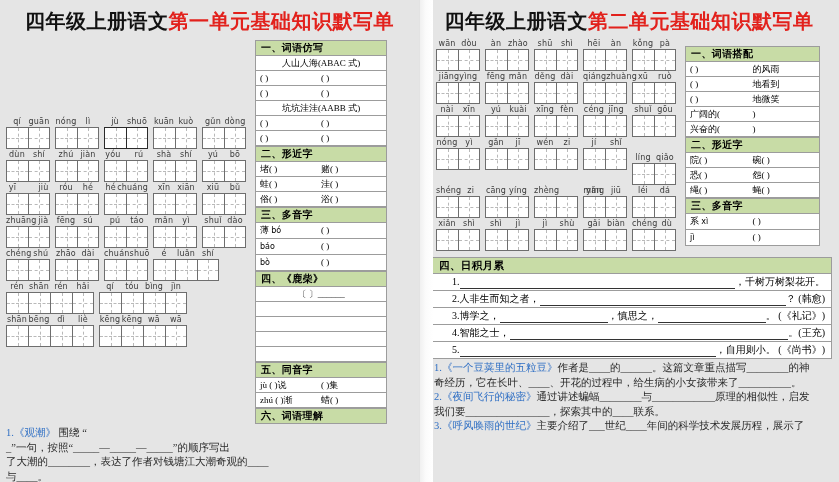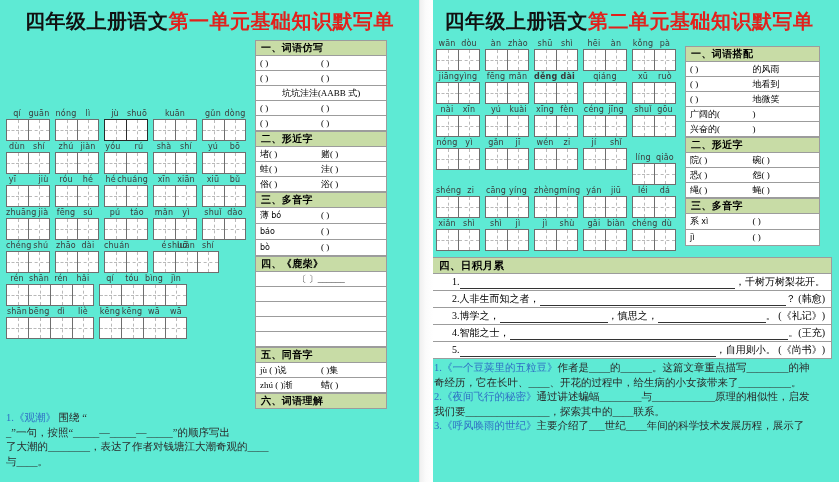--- a/index.html
+++ b/index.html
@@ -2,21 +2,21 @@
 <html><head>
 <meta charset="utf-8">
 <style>
   html,body{margin:0;padding:0;}
   body{
     width:839px;height:482px;overflow:hidden;
     font-family:"Liberation Serif","DejaVu Serif",serif;
     background:#ffffff;
   }
   .spread{display:flex;width:839px;height:482px;position:relative;background:#fff;}
-  .page{position:relative;width:419px;height:482px;background:#5eead4;overflow:hidden;}
+  .page{position:relative;width:419px;height:482px;background:#e5e5e5;overflow:hidden;}
   .page.right{width:420px;}
   .gutter{width:0px;}
   .page.right:before{
     content:"";position:absolute;left:0;top:0;width:13px;height:482px;
     background:linear-gradient(to right,#f0f0f0 0%,#fbfbfb 45%,#ffffff 100%);
     border-left:1px solid #e3e3e3;
   }
 
   
   .title{
@@ -138,21 +138,21 @@
               <div class="pyline" style="width: 44px;">
                 <span>jù</span>
                 <span>shuō</span>
               </div>
               <div class="cells">
                 <div class="cell"></div>
                 <div class="cell"></div>
               </div>
             </div>
             <div class="wgroup">
-              <div class="pyline" style="width: 44px; flex-direction: column;">
+              <div class="pyline" style="width: 44px;">
                 <span>kuān</span>
                 <span>kuò</span>
               </div>
               <div class="cells">
                 <div class="cell"></div>
                 <div class="cell"></div>
               </div>
             </div>
             <div class="wgroup">
               <div class="pyline" style="width: 44px;">
@@ -336,21 +336,21 @@
               <div class="pyline" style="width: 44px;">
                 <span>zhāo</span>
                 <span>dài</span>
               </div>
               <div class="cells">
                 <div class="cell"></div>
                 <div class="cell"></div>
               </div>
             </div>
             <div class="wgroup">
-              <div class="pyline" style="width: 44px; gap: 38px;">
+              <div class="pyline" style="width: 44px;">
                 <span>chuán</span>
                 <span>shuō</span>
               </div>
               <div class="cells">
                 <div class="cell"></div>
                 <div class="cell"></div>
               </div>
             </div>
             <div class="wgroup">
               <div class="pyline" style="width: 66px;">
@@ -422,20 +422,21 @@
                 <div class="cell"></div>
                 <div class="cell"></div>
                 <div class="cell"></div>
               </div>
             </div>
           </div>
         </div>
       <div class="sidecol" id="s0">
           <div class="stable">
             <div class="strow sthead">一、词语仿写</div>
+            <div class="strow ctr">人山人海(ABAC 式)</div>
             <div class="strow two">
               <span>(            )</span>
               <span>(            )</span>
             </div>
             <div class="strow two">
               <span>(            )</span>
               <span>(            )</span>
             </div>
             <div class="strow ctr">坑坑洼洼(AABB 式)</div>
             <div class="strow two">
@@ -585,31 +586,31 @@
               <div class="pyline" style="width: 44px;">
                 <span>fēng</span>
                 <span>mǎn</span>
               </div>
               <div class="cells">
                 <div class="cell"></div>
                 <div class="cell"></div>
               </div>
             </div>
             <div class="wgroup">
-              <div class="pyline" style="width: 44px; font-weight: bold;">
+              <div class="pyline" style="width: 44px;">
                 <span>děng</span>
                 <span>dài</span>
               </div>
               <div class="cells">
                 <div class="cell"></div>
                 <div class="cell"></div>
               </div>
             </div>
             <div class="wgroup">
-              <div class="pyline" style="width: 44px; flex-direction: column;">
+              <div class="pyline" style="width: 44px;">
                 <span>qiáng</span>
                 <span>zhuàng</span>
               </div>
               <div class="cells">
                 <div class="cell"></div>
                 <div class="cell"></div>
               </div>
             </div>
             <div class="wgroup">
               <div class="pyline" style="width: 44px;">
@@ -741,21 +742,21 @@
               <div class="pyline" style="width: 44px;">
                 <span>cāng</span>
                 <span>yíng</span>
               </div>
               <div class="cells">
                 <div class="cell"></div>
                 <div class="cell"></div>
               </div>
             </div>
             <div class="wgroup">
-              <div class="pyline" style="width: 44px;">
+              <div class="pyline" style="width: 44px; gap: 24px;">
                 <span>zhèng</span>
                 <span>míng</span>
               </div>
               <div class="cells">
                 <div class="cell"></div>
                 <div class="cell"></div>
               </div>
             </div>
             <div class="wgroup">
               <div class="pyline" style="width: 44px;">

